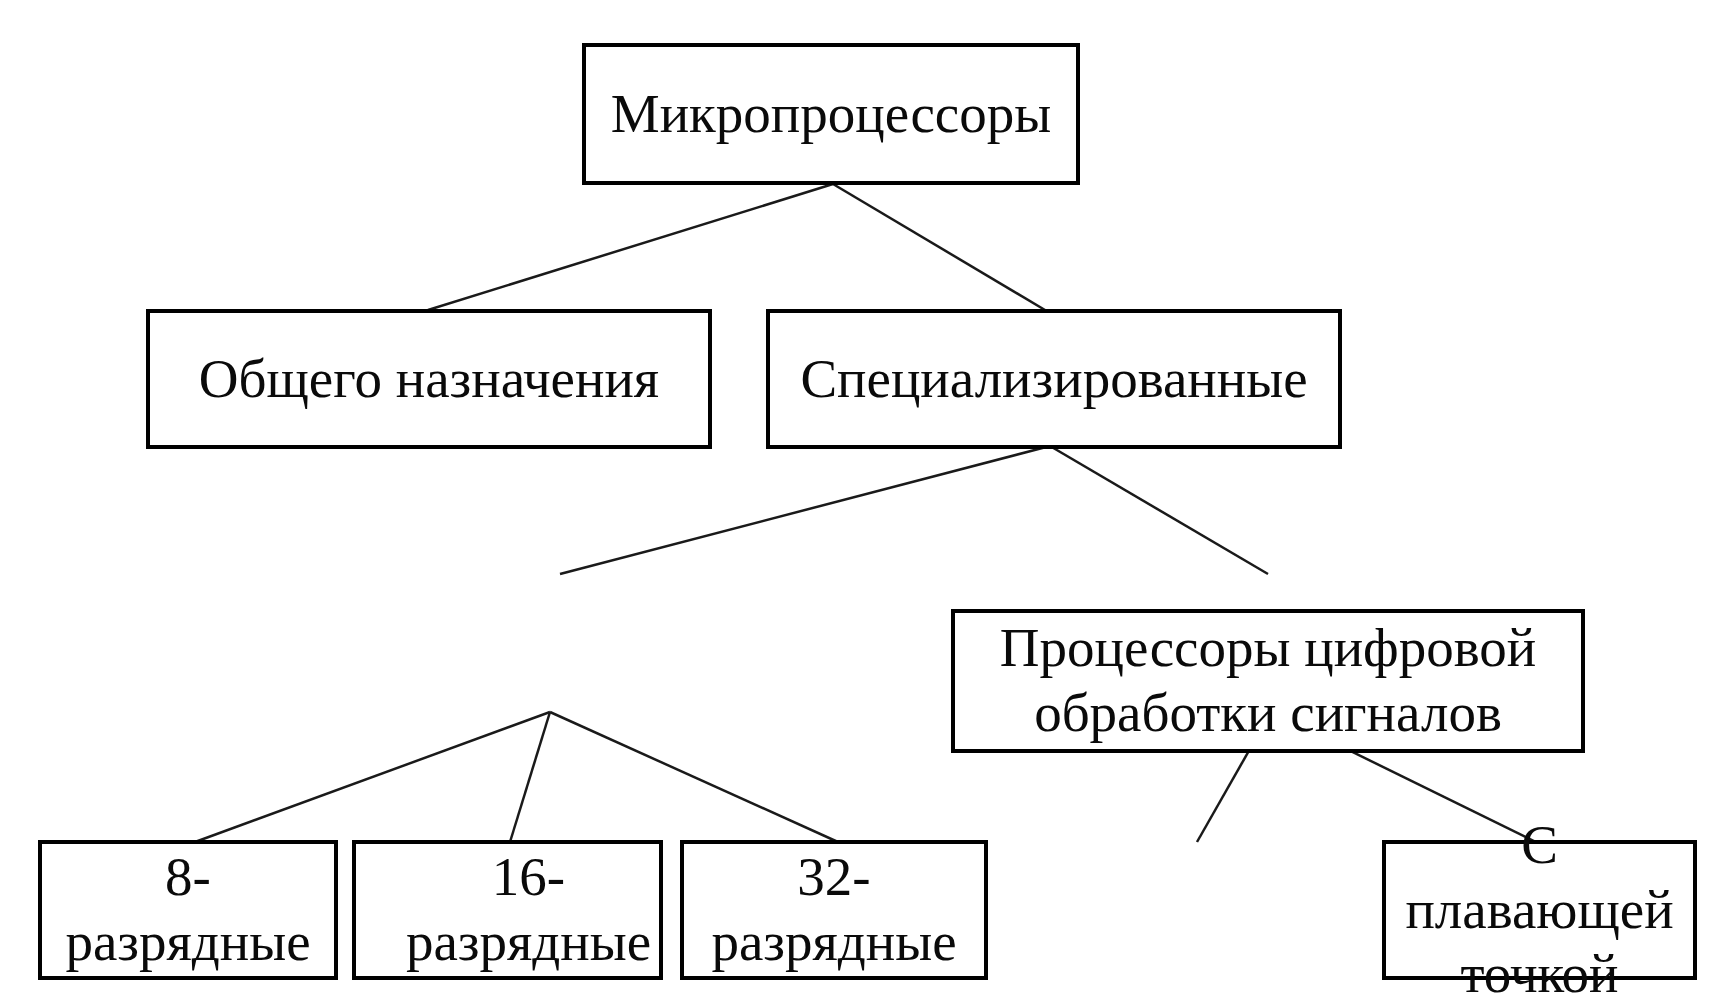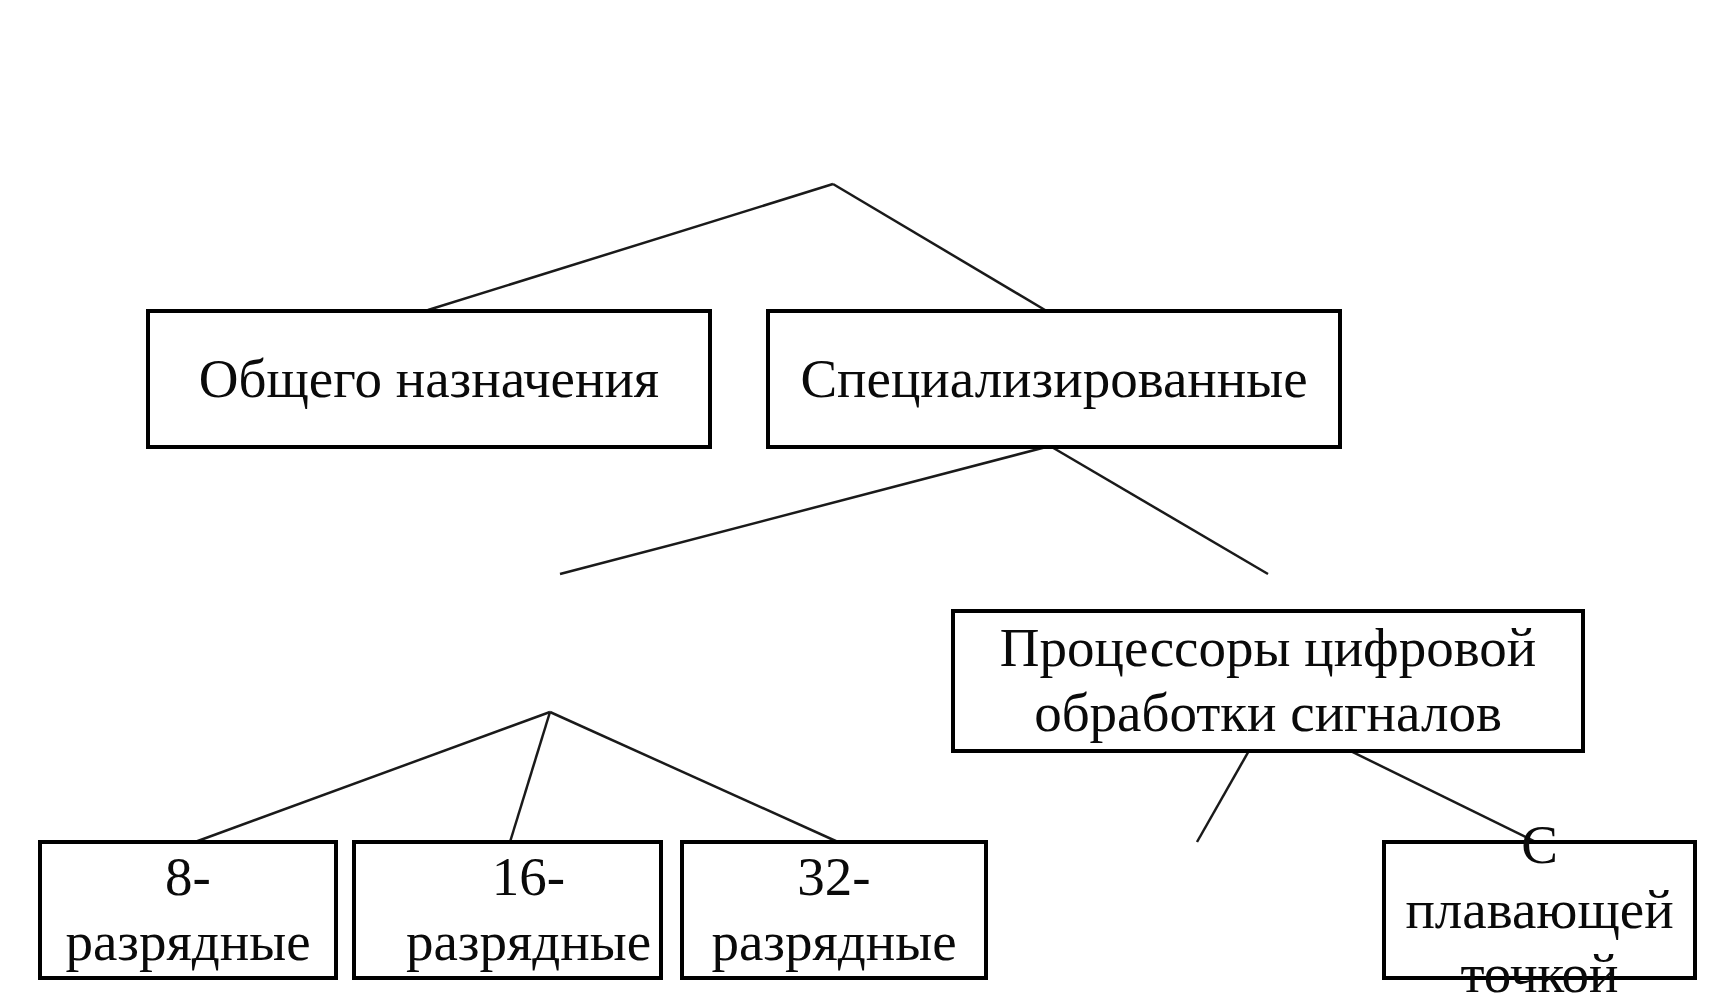--- a/index.html
+++ b/index.html
@@ -70,20 +70,23 @@
     <line x1="833" y1="184" x2="1045" y2="310"></line>
     <line x1="1050" y1="446" x2="560" y2="574"></line>
     <line x1="1050" y1="446" x2="1268" y2="574"></line>
     <line x1="550" y1="712" x2="195" y2="842"></line>
     <line x1="550" y1="712" x2="510" y2="842"></line>
     <line x1="550" y1="712" x2="838" y2="842"></line>
     <line x1="1271" y1="712" x2="1197" y2="842"></line>
     <line x1="1271" y1="712" x2="1536" y2="842"></line>
   </svg>
 
+  <div class="node n-root">
+    <span class="label">Микропроцессоры</span>
+  </div>
 
   <div class="node n-general">
     <span class="label">Общего назначения</span>
   </div>
 
   <div class="node n-specialized">
     <span class="label">Специализированные</span>
   </div>
 
 

